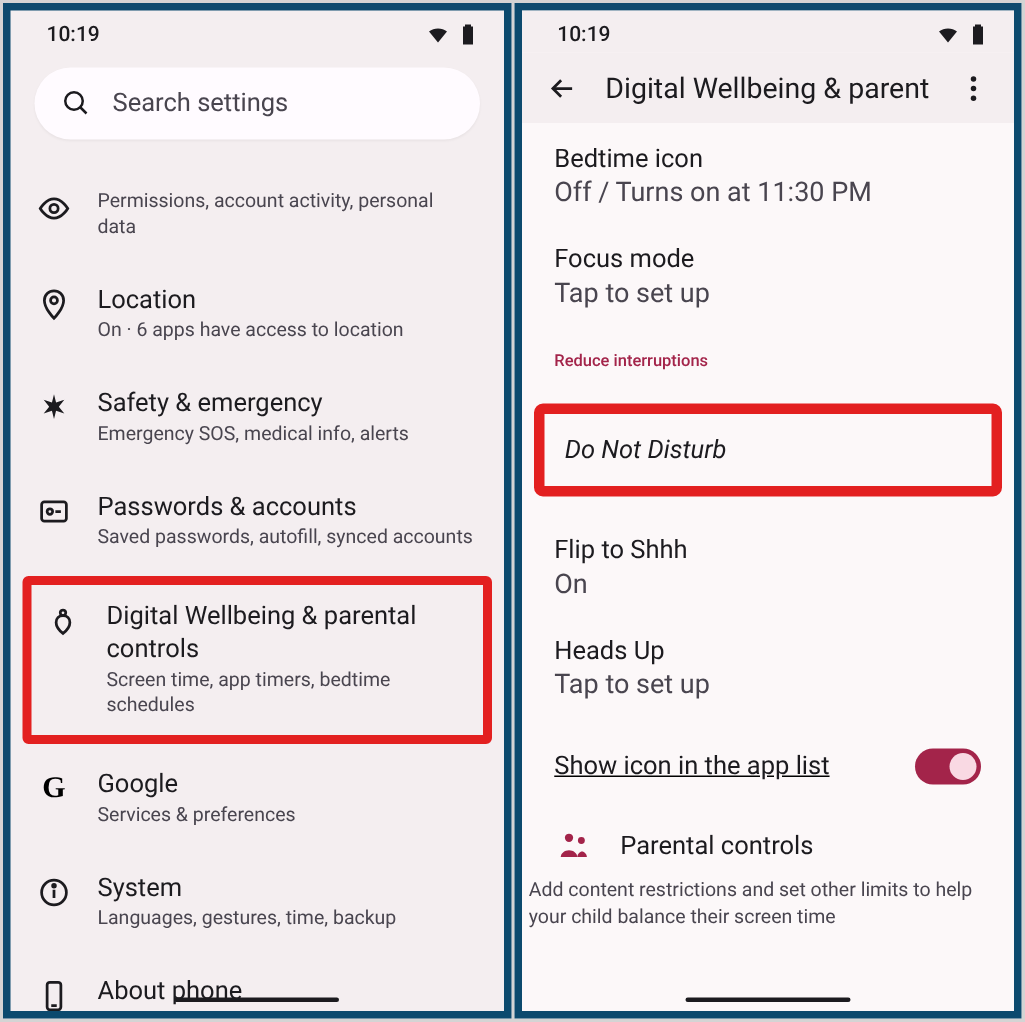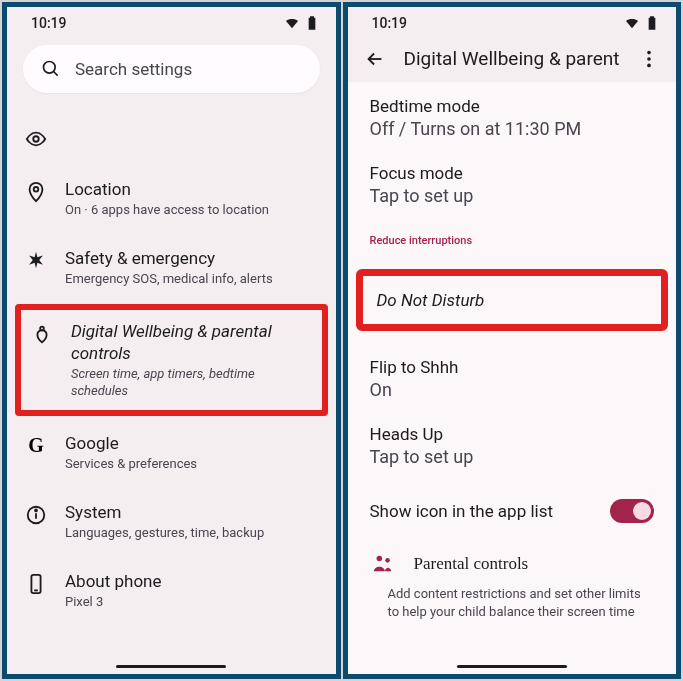--- a/index.html
+++ b/index.html
@@ -61,21 +61,21 @@
   }
   .list-icon svg { width: 22px; height: 22px; color: #1c1b1f; }
   .list-text { flex: 1; }
   .list-title { font-size: 17px; color: #1c1b1f; line-height: 1.3; }
   .list-sub { font-size: 13px; color: #49454f; line-height: 1.3; margin-top: 2px; }
   .highlight-box {
     border: 6px solid #e32020;
     border-radius: 4px;
     margin: 2px 8px;
   }
-  .highlight-box .list-item { padding: 10px 10px; font-style: italic; }
+  .highlight-box .list-item { padding: 10px 10px; }
   
   .app-bar {
     display: flex;
     align-items: center;
     gap: 18px;
     padding: 12px 16px;
     background: #f4eef0;
   }
   .app-bar svg { width: 22px; height: 22px; }
   .app-bar .title {
@@ -101,47 +101,47 @@
     border-radius: 6px;
     margin: 16px 8px;
     font-style: italic;
   }
   .highlight-box-right .r-item-solo { padding: 14px 14px; }
   .toggle-row {
     display: flex;
     align-items: center;
     justify-content: space-between;
     padding: 18px 22px;
+    text-decoration: underline;
   }
   .switch {
     width: 44px; height: 24px;
     background: #a3244a;
     border-radius: 12px;
     position: relative;
   }
   .switch::after {
     content: "";
     position: absolute;
     right: 3px; top: 3px;
     width: 18px; height: 18px;
     border-radius: 50%;
     background: #f9d9e3;
   }
   .parental {
     display: flex;
     gap: 18px;
     padding: 12px 22px 4px 22px;
     align-items: center;
-    font-family: Liberation Serif, serif;
   }
   .parental svg { width: 26px; height: 22px; color:#a3244a; }
   .parental-desc {
     font-size: 13px;
     color: #49454f;
-    padding: 6px 22px 0 40px;
+    padding: 6px 22px 0 5px;
     line-height: 1.4;
   }
   .nav-bar {
     position: absolute;
     bottom: 6px;
     left: 50%;
     transform: translateX(-50%);
     width: 110px;
     height: 3px;
     background: #1c1b1f;
@@ -174,20 +174,21 @@
   </div>
 
   <div class="list-item">
     <div class="list-icon">
         <svg viewBox="0 0 24 24" fill="none" stroke="currentColor" stroke-width="2">
           <path d="M2 12s4-7 10-7 10 7 10 7-4 7-10 7-10-7-10-7z"></path>
           <circle cx="12" cy="12" r="3"></circle>
         </svg>
       </div>
     <div class="list-text">
+      <div class="list-sub">Permissions, account activity, personal data</div>
     </div>
   </div>
 
   <div class="list-item">
     <div class="list-icon">
         <svg viewBox="0 0 24 24" fill="none" stroke="currentColor" stroke-width="2">
           <path d="M12 22s7-7 7-13a7 7 0 10-14 0c0 6 7 13 7 13z"></path>
           <circle cx="12" cy="9" r="2.5"></circle>
         </svg>
       </div>
@@ -202,20 +203,33 @@
         <svg viewBox="0 0 24 24" fill="currentColor">
           <path d="M12 2l1.5 6 6-2-4 5 4 5-6-2L12 20l-1.5-6-6 2 4-5-4-5 6 2z"></path>
         </svg>
       </div>
     <div class="list-text">
       <div class="list-title">Safety &amp; emergency</div>
       <div class="list-sub">Emergency SOS, medical info, alerts</div>
     </div>
   </div>
 
+  <div class="list-item">
+    <div class="list-icon">
+        <svg viewBox="0 0 24 24" fill="none" stroke="currentColor" stroke-width="2">
+          <rect x="3" y="5" width="18" height="14" rx="2"></rect>
+          <circle cx="9" cy="12" r="2"></circle>
+          <path d="M13 12h4"></path>
+        </svg>
+      </div>
+    <div class="list-text">
+      <div class="list-title">Passwords &amp; accounts</div>
+      <div class="list-sub">Saved passwords, autofill, synced accounts</div>
+    </div>
+  </div>
 
   <div class="highlight-box">
     <div class="list-item">
       <div class="list-icon">
           <svg viewBox="0 0 24 24" fill="none" stroke="currentColor" stroke-width="2">
             <circle cx="12" cy="6" r="2"></circle>
             <path d="M12 8c-3 0-5 2-5 5 0 4 5 8 5 8s5-4 5-8c0-3-2-5-5-5z"></path>
           </svg>
         </div>
       <div class="list-text">
@@ -286,21 +300,21 @@
     <div class="title">Digital Wellbeing &amp; parental...</div>
     <svg viewBox="0 0 24 24" fill="#1c1b1f">
         <circle cx="12" cy="5" r="2"></circle>
         <circle cx="12" cy="12" r="2"></circle>
         <circle cx="12" cy="19" r="2"></circle>
       </svg>
   </div>
 
   <div class="content-right">
     <div class="r-item">
-      <div class="r-title">Bedtime mode</div>
+      <div class="r-title">Bedtime icon</div>
       <div class="r-sub">Off / Turns on at 11:30 PM</div>
     </div>
     <div class="r-item">
       <div class="r-title">Focus mode</div>
       <div class="r-sub">Tap to set up</div>
     </div>
 
     <div class="section-header">Reduce interruptions</div>
 
 

